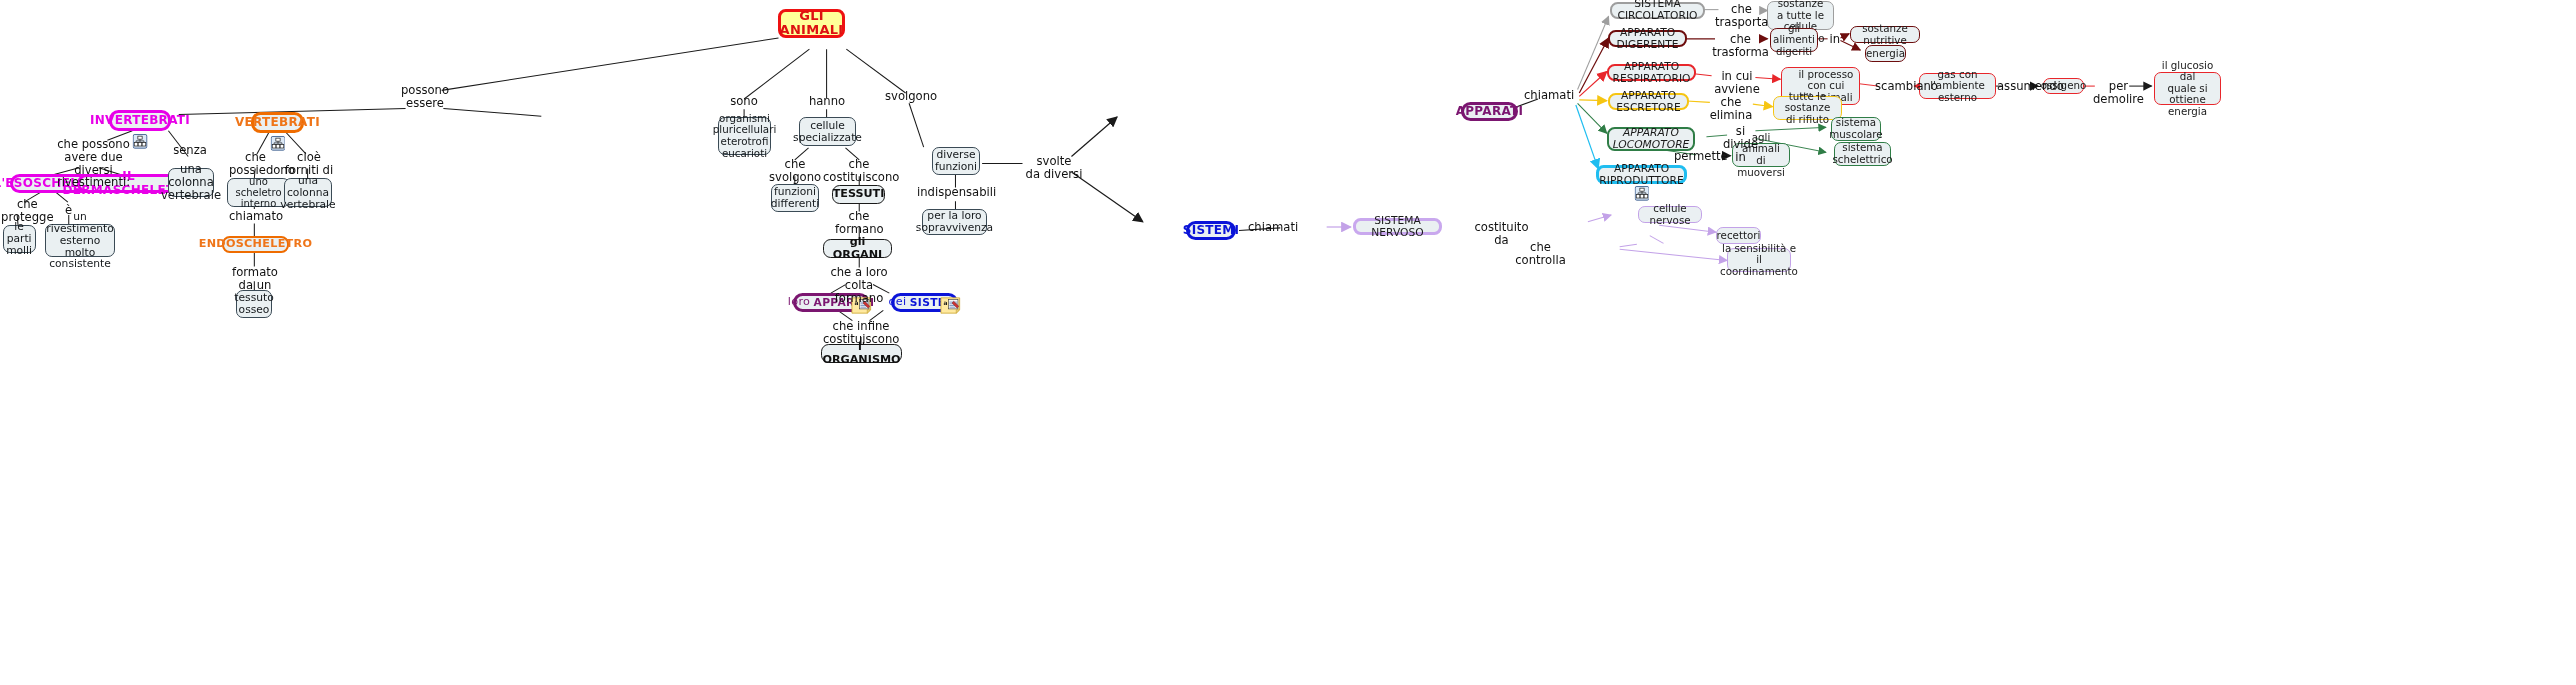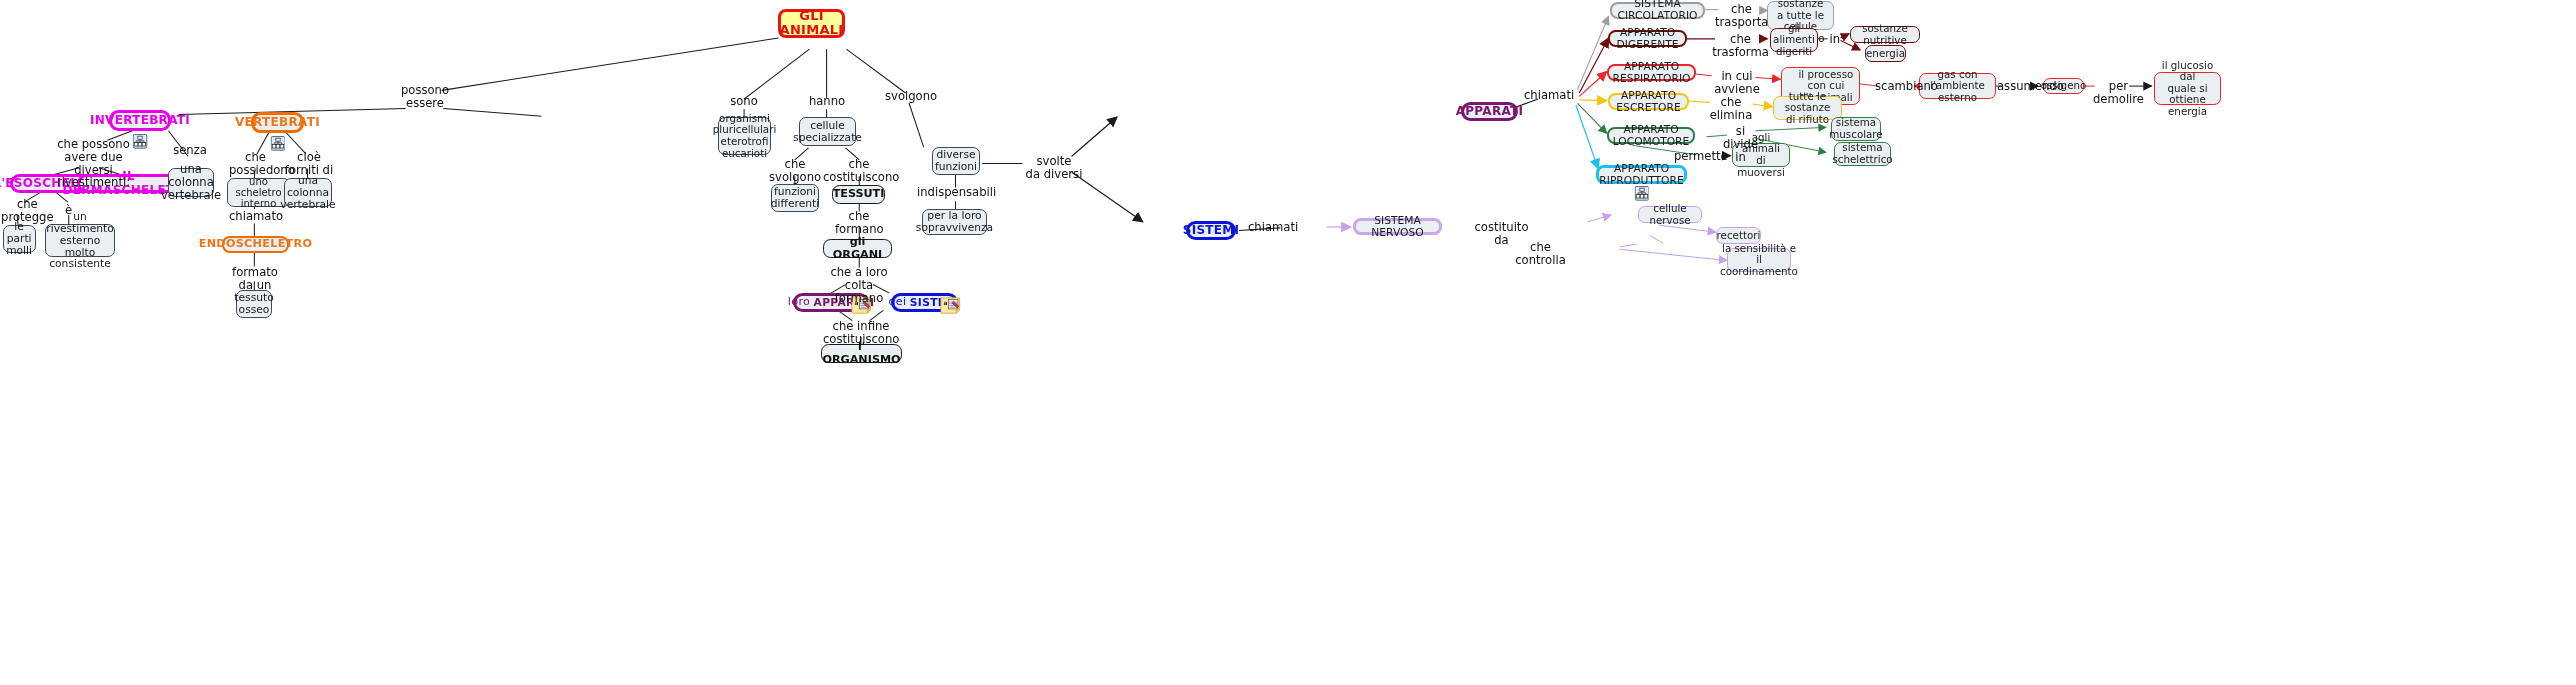--- a/index.html
+++ b/index.html
@@ -382,21 +382,21 @@
   <div class="node purple" style="left:1461px;top:102px;width:57px;height:19px;">APPARATI</div>
   <div class="node blue" style="left:1186px;top:221px;width:50px;height:19px;">SISTEMI</div>
 
   <div class="lbl" style="left:1524px;top:89px;width:46px;">chiamati</div>
   <div class="lbl" style="left:1248px;top:221px;width:46px;">chiamati</div>
 
   <div class="node grey" style="left:1610px;top:1.7px;width:95px;height:17px;font-size:10.7px;">SISTEMA CIRCOLATORIO</div>
   <div class="node darkred" style="left:1608px;top:30px;width:79px;height:17px;font-size:10.7px;">APPARATO DIGERENTE</div>
   <div class="node red" style="left:1607px;top:64px;width:89px;height:17px;font-size:10.7px;">APPARATO RESPIRATORIO</div>
   <div class="node yellow" style="left:1608px;top:93px;width:81px;height:17px;font-size:10.7px;">APPARATO ESCRETORE</div>
-  <div class="node green" style="left:1607px;top:127px;width:88px;height:17px;font-size:10.7px;">APPARATO LOCOMOTORE</div>
+  <div class="node green" style="left:1607px;top:127px;width:88px;height:24px;font-size:10.7px;font-style:italic;">APPARATO LOCOMOTORE</div>
   <div class="node cyan" style="left:1596px;top:165px;width:91px;height:19px;font-size:10.7px;">
     <span>APPARATO RIPRODUTTORE</span>
     <span class="tree-icon">
       <svg viewBox="0 0 17 17" width="14.6" height="14.6">
         <rect x="0.5" y="0.5" width="16" height="16" rx="2" fill="#dce9f7" stroke="#2a4d82"></rect>
         <rect x="6" y="2.5" width="5" height="3.5" fill="#fff" stroke="#1a1a1a" stroke-width="0.8"></rect>
         <rect x="1.8" y="10" width="4.2" height="4" fill="#fff" stroke="#1a1a1a" stroke-width="0.8"></rect>
         <rect x="6.4" y="10" width="4.2" height="4" fill="#fff" stroke="#1a1a1a" stroke-width="0.8"></rect>
         <rect x="11" y="10" width="4.2" height="4" fill="#fff" stroke="#1a1a1a" stroke-width="0.8"></rect>
         <path d="M8.5,6 L8.5,8 M3.9,10 L3.9,8 L13.1,8 L13.1,10 M8.5,8 L8.5,10" stroke="#1a1a1a" stroke-width="0.8" fill="none"></path>

